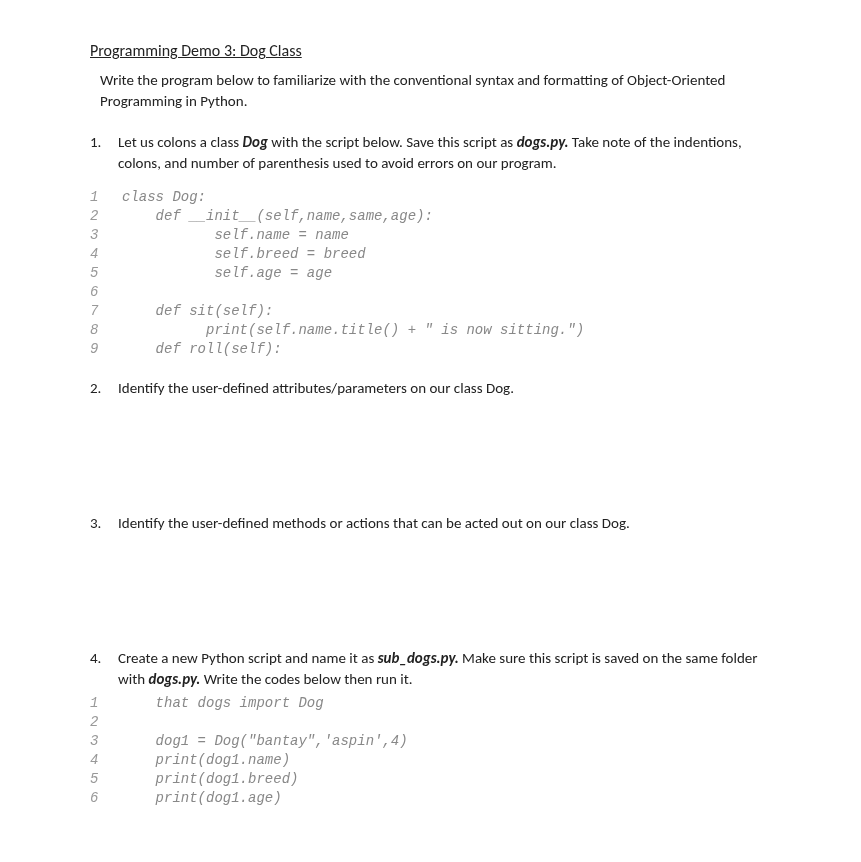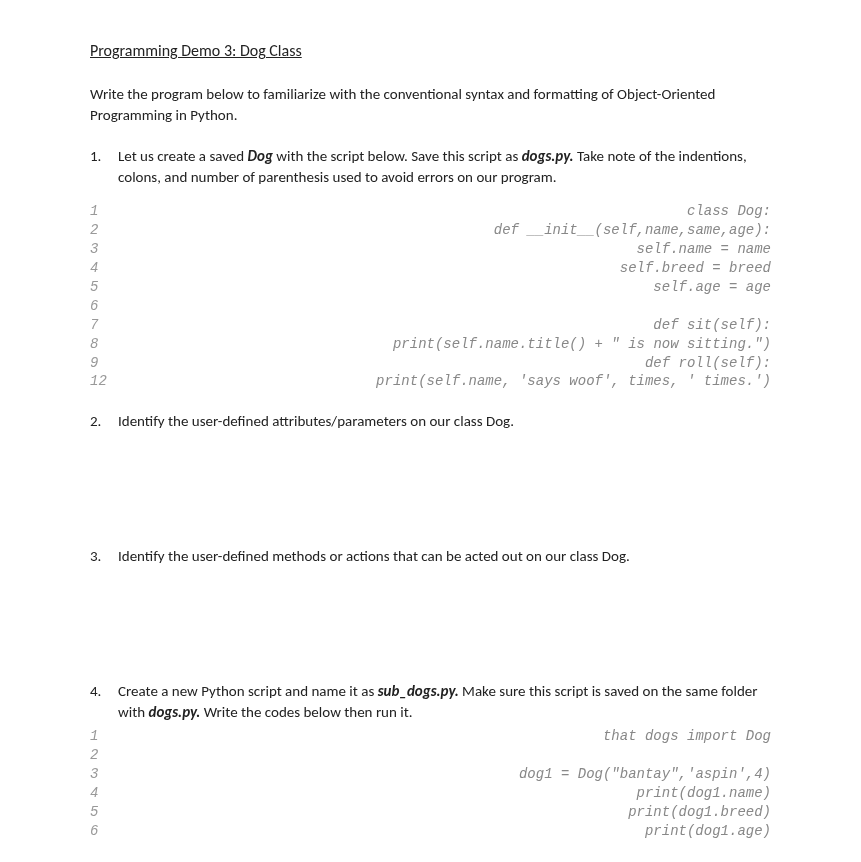--- a/index.html
+++ b/index.html
@@ -7,24 +7,25 @@
     font-size: 15px;
     color: #222;
     background: #fff;
     margin: 0;
     padding: 40px 90px 60px 90px;
     line-height: 1.4;
   }
   .title {
     text-decoration: underline;
     font-size: 16px;
-    margin-bottom: 22px;
+    margin-bottom: 8px;
   }
   .intro {
     margin-bottom: 20px;
+    margin-left: 10px;
   }
   .step {
     display: flex;
     margin-bottom: 4px;
   }
   .step-num {
     width: 28px;
     flex-shrink: 0;
   }
   .step-text {
@@ -47,42 +48,41 @@
   .line-num {
     width: 32px;
     text-align: left;
     color: #999;
     flex-shrink: 0;
     font-style: italic;
   }
   .code-text {
     white-space: pre;
     flex: 1;
-    text-align: right;
   }
   .gap {
     height: 110px;
   }
   .gap2 {
     height: 110px;
   }
   b { font-weight: bold; font-style: italic; text-align: center; }
 </style>
 </head>
 <body>
 
 <div class="title">Programming Demo 3: Dog Class</div>
 
 <div class="intro">Write the program below to familiarize with the conventional syntax and formatting of Object-Oriented Programming in Python.</div>
 
 <div class="step-block">
   <div class="step">
     <div class="step-num">1.</div>
     <div class="step-text">
-      <span>Let us create a saved </span><b>Dog</b><span> with the script below. Save this script as </span><b>dogs.py.</b><span> Take note of the indentions, colons, and number of parenthesis used to avoid errors on our program.</span>
+      <span>Let us colons a class </span><b>Dog</b><span> with the script below. Save this script as </span><b>dogs.py.</b><span> Take note of the indentions, colons, and number of parenthesis used to avoid errors on our program.</span>
     </div>
   </div>
 </div>
 
 <div class="code-block">
   <div class="code-row">
       <span class="line-num">1</span>
       <span class="code-text">class Dog:</span>
     </div>
   <div class="code-row">
@@ -109,24 +109,20 @@
       <span class="line-num">7</span>
       <span class="code-text">    def sit(self):</span>
     </div>
   <div class="code-row">
       <span class="line-num">8</span>
       <span class="code-text">          print(self.name.title() + " is now sitting.")</span>
     </div>
   <div class="code-row">
       <span class="line-num">9</span>
       <span class="code-text">    def roll(self):</span>
-    </div>
-  <div class="code-row">
-      <span class="line-num">12</span>
-      <span class="code-text">          print(self.name, 'says woof', times, ' times.')</span>
     </div>
 </div>
 
 <div class="step">
   <div class="step-num">2.</div>
   <div class="step-text">Identify the user-defined attributes/parameters on our class Dog.</div>
 </div>
 <div class="gap"></div>
 
 <div class="step">

